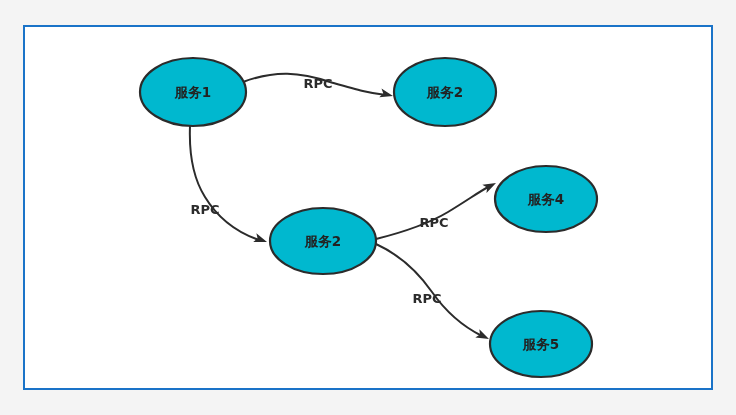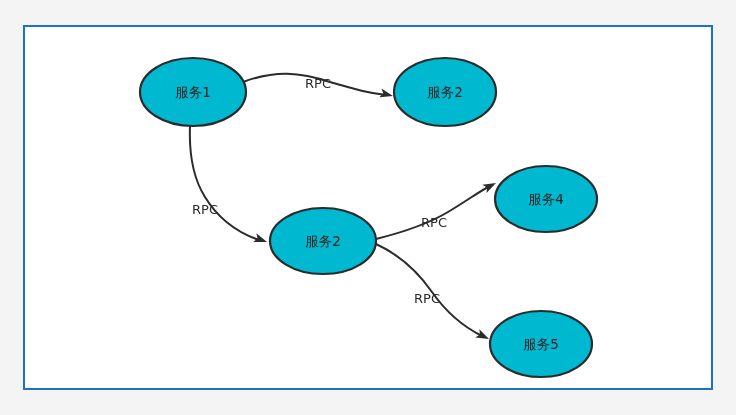--- a/index.html
+++ b/index.html
@@ -7,20 +7,21 @@
     padding: 0;
     background: #f4f4f4;
   }
   #root {
     position: relative;
     width: 736px;
     height: 415px;
     background: #f4f4f4;
     font-family: "DejaVu Sans", "Liberation Sans", sans-serif;
     overflow: hidden;
+    font-weight: bold;
   }
   #canvas-frame {
     position: absolute;
     left: 23px;
     top: 25px;
     width: 686px;
     height: 361px;
     background: #ffffff;
     border: 2px solid #1a73c8;
     box-sizing: content-box;

